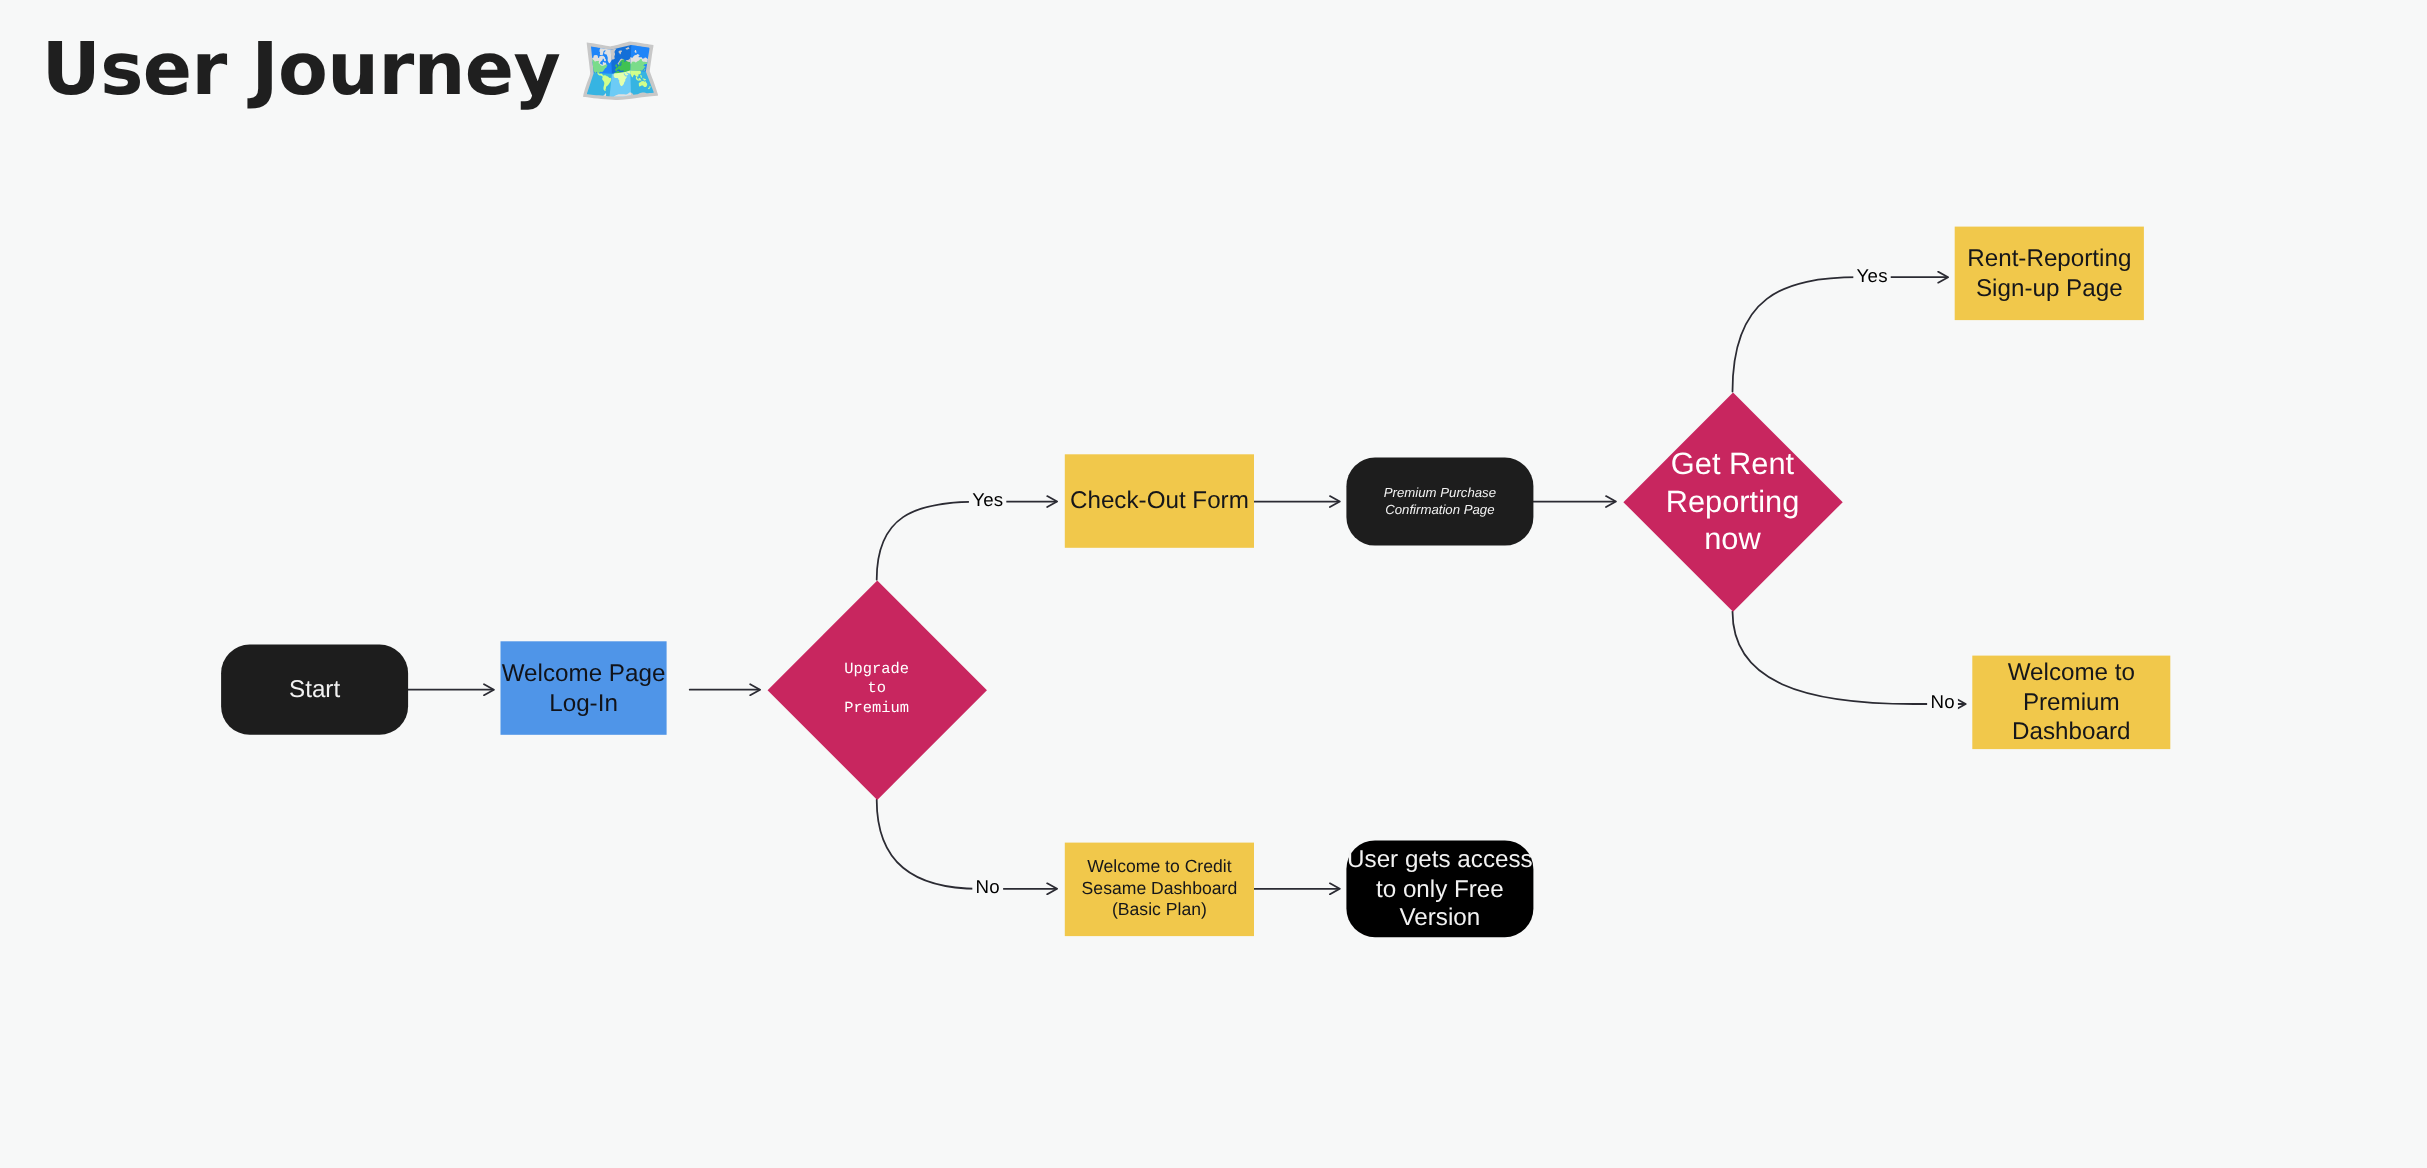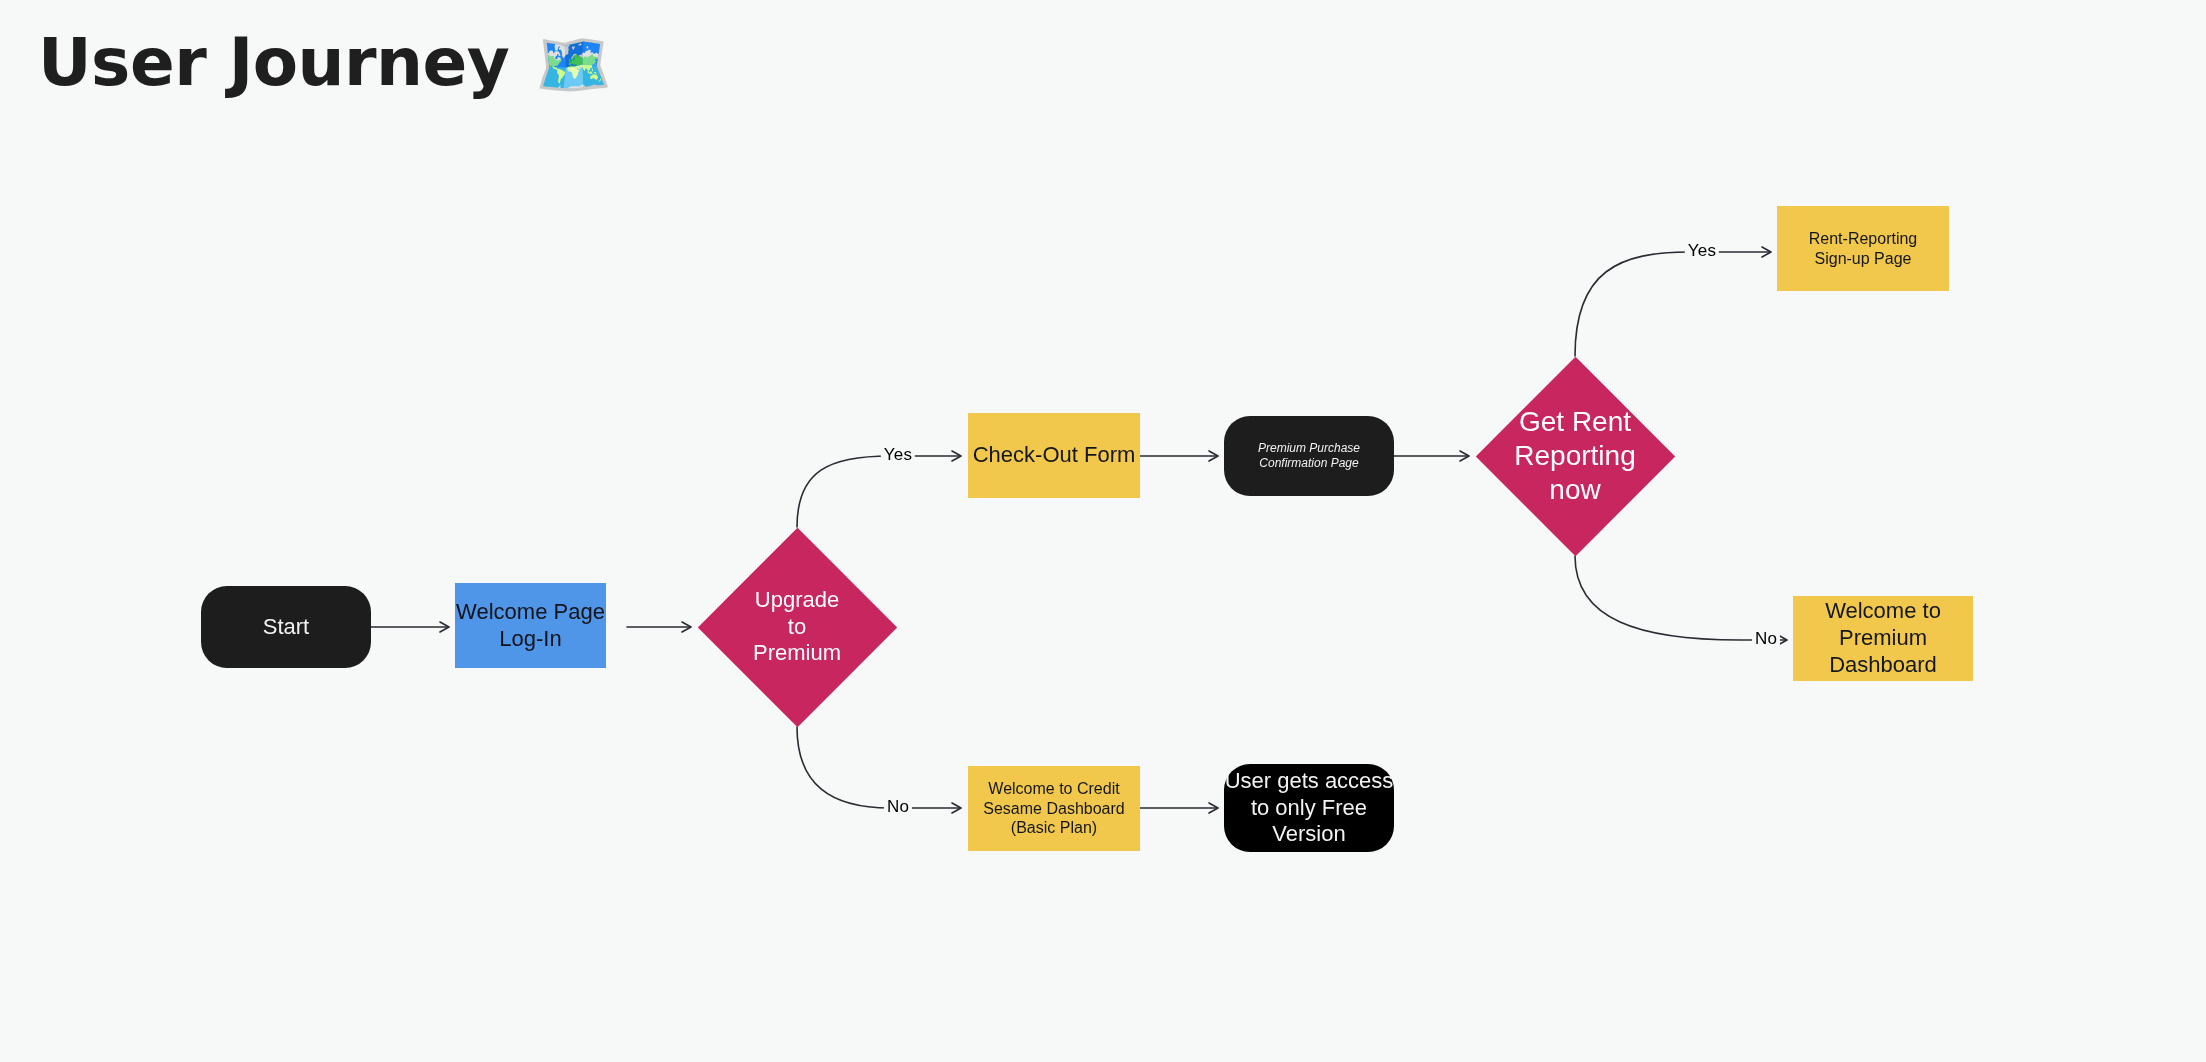--- a/index.html
+++ b/index.html
@@ -17,21 +17,21 @@
     -webkit-font-smoothing: antialiased;
   }
 
   
   #page-title-row {
     position: absolute;
     left: 38px;
     top: 30px;
     display: flex;
     align-items: center;
-    gap: 26px;
+    gap: 16px;
   }
   #page-title-text {
     font-family: "DejaVu Sans", sans-serif;
     font-size: 66px;
     font-weight: 700;
     letter-spacing: -0.5px;
     color: #1f1f1f;
     line-height: 1;
     white-space: nowrap;
   }
@@ -141,40 +141,40 @@
       </g>
   </svg>
   <div id="node-layer">
       <div class="node node-terminal" style="left: 201px; top: 586px; width: 170px; height: 82px; font-size: 22px; background: rgb(29, 29, 29);">
         <span class="node-label" style="color: rgb(242, 242, 242);">Start</span>
       </div>
       <div class="node node-rect-blue" style="left: 455px; top: 583px; width: 151px; height: 85px; font-size: 22px; background: rgb(79, 149, 232);">
         <span class="node-label" style="color: rgb(17, 19, 25);">Welcome Page
 Log-In</span>
       </div>
-      <div class="node node-diamond" style="left: 697px; top: 527px; width: 200px; height: 200px; font-size: 22px;">
+      <div class="node node-diamond" style="left: 697px; top: 527px; width: 200px; height: 200px; font-size: 14px; font-family: Liberation Mono, monospace;">
         <div class="diamond-shape" style="background: rgb(200, 38, 95);"></div>
         <span class="node-label" style="color: rgb(255, 255, 255);">Upgrade
 to
 Premium</span>
       </div>
       <div class="node node-rect-yellow" style="left: 968px; top: 413px; width: 172px; height: 85px; font-size: 22px; background: rgb(241, 200, 75);">
         <span class="node-label" style="color: rgb(21, 22, 26);">Check-Out Form</span>
       </div>
       <div class="node node-terminal" style="left: 1224px; top: 416px; width: 170px; height: 80px; font-size: 12px; background: rgb(29, 29, 29); font-style: italic;">
         <span class="node-label" style="color: rgb(242, 242, 242);">Premium Purchase
 Confirmation Page</span>
       </div>
       <div class="node node-diamond" style="left: 1475px; top: 356px; width: 200px; height: 200px; font-size: 28px;">
         <div class="diamond-shape" style="background: rgb(200, 38, 95);"></div>
         <span class="node-label" style="color: rgb(255, 255, 255);">Get Rent
 Reporting
 now</span>
       </div>
-      <div class="node node-rect-yellow" style="left: 1777px; top: 206px; width: 172px; height: 85px; font-size: 16px; background: rgb(241, 200, 75);">
+      <div class="node node-rect-yellow" style="left: 1777px; top: 206px; width: 172px; height: 85px; font-size: 22px; background: rgb(241, 200, 75);">
         <span class="node-label" style="color: rgb(21, 22, 26);">Rent-Reporting
 Sign-up Page</span>
       </div>
       <div class="node node-rect-yellow" style="left: 1793px; top: 596px; width: 180px; height: 85px; font-size: 22px; background: rgb(241, 200, 75);">
         <span class="node-label" style="color: rgb(21, 22, 26);">Welcome to
 Premium
 Dashboard</span>
       </div>
       <div class="node node-rect-yellow" style="left: 968px; top: 766px; width: 172px; height: 85px; font-size: 16px; background: rgb(241, 200, 75);">
         <span class="node-label" style="color: rgb(21, 22, 26);">Welcome to Credit

